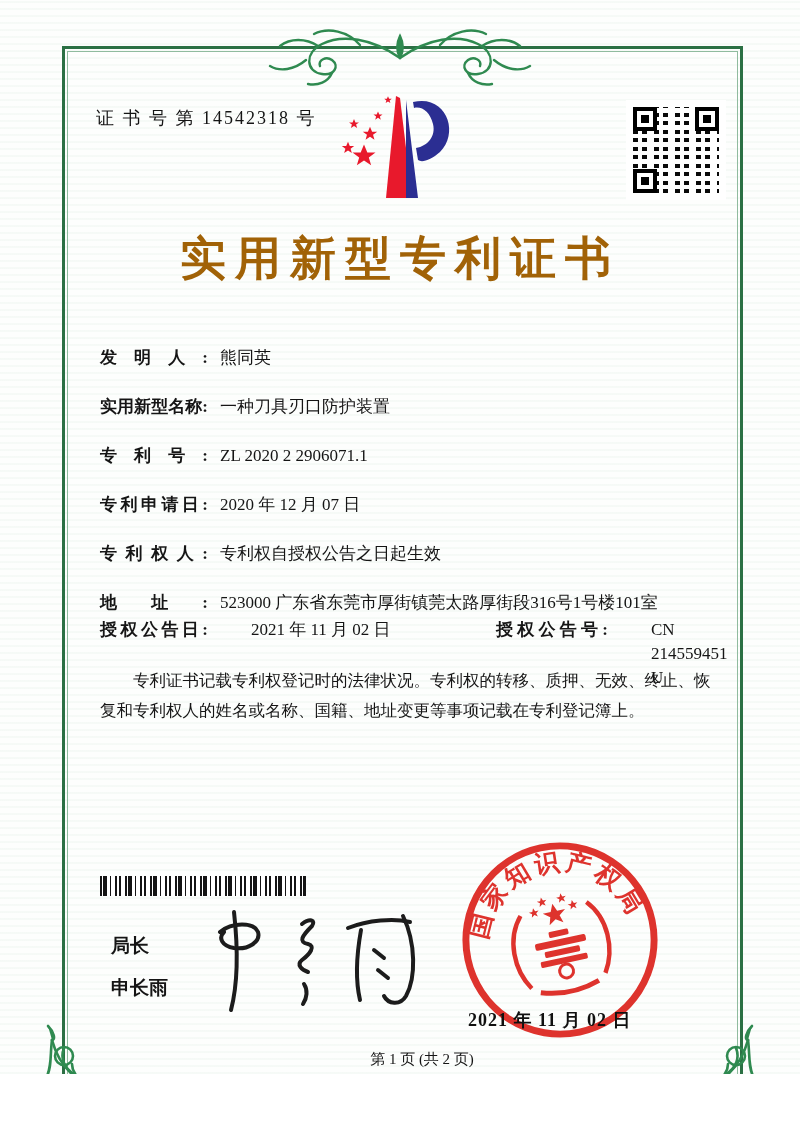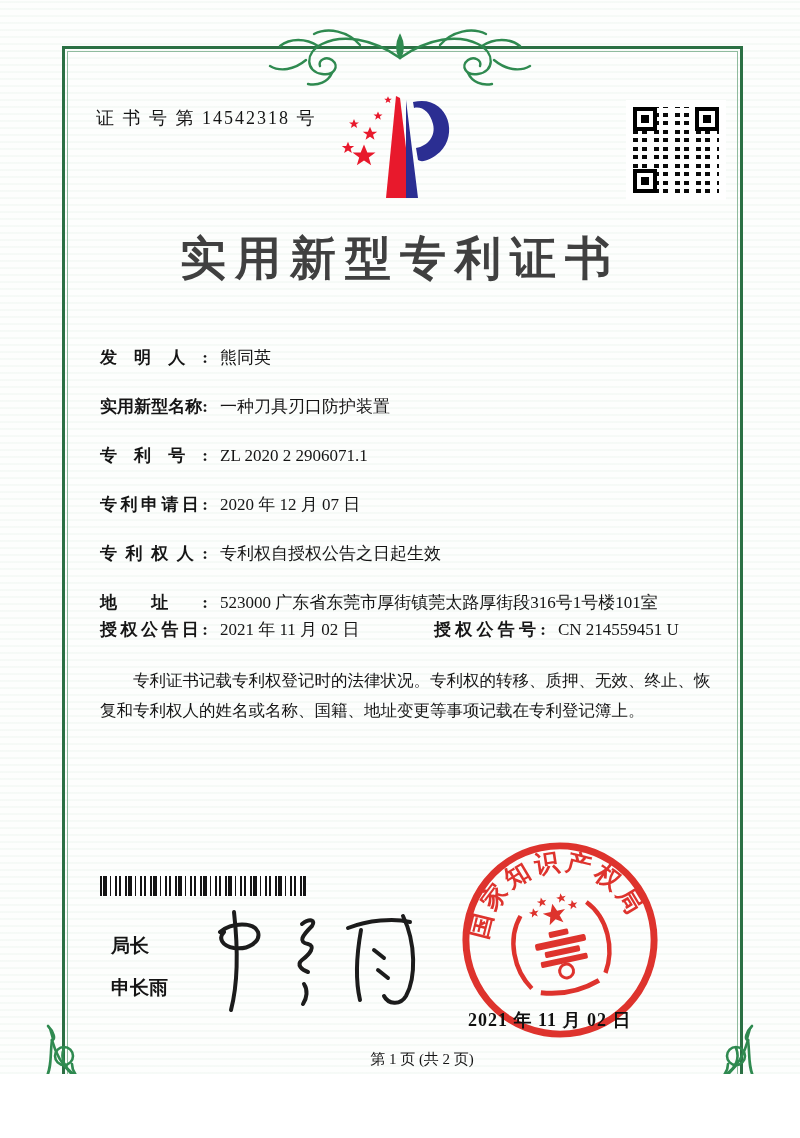--- a/index.html
+++ b/index.html
@@ -40,34 +40,34 @@
       repeating-linear-gradient(90deg, transparent 0 5px, #fff 5px 9px, transparent 9px 14px, #fff 14px 21px),
       repeating-linear-gradient(0deg, #0a0a0a 0 4px, transparent 4px 8px, #0a0a0a 8px 12px, transparent 12px 17px);
   }
   .qr-f { position:absolute; width:24px; height:24px; background:#fff; border:4px solid #000; }
   .qr-f::before { content:""; position:absolute; inset:4px; background:#000; }
   .qr-f.tl { left:0; top:0; } .qr-f.tr { right:0; top:0; } .qr-f.bl { left:0; bottom:0; }
 
   .title {
     position:absolute; top:228px; left:0; width:100%;
     text-align:center; font-size:46px; font-weight:900; letter-spacing:9px;
-    color:#404040;
+    color:#a16207;
   }
 
   .fields { position:absolute; left:100px; top:346px; width:614px; font-size:17px; }
   .row { display:flex; line-height:24px; margin-bottom:25px; }
   .row.addr { margin-bottom:3px; }
   .lbl {
     flex:0 0 108px; display:inline-block;
     text-align:justify; text-align-last:justify;
     font-weight:600;
   }
   .val { flex:1; padding-left:12px; }
   .val.wrap { max-width:486px; }
-  .grant-row { display:flex; line-height:24px; }
+  .grant-row { display:flex; line-height:24px;gap:31px; }
   .grant-row .val1 { flex:0 0 226px; padding-left:12px; }
   .grant-row .lbl2 { flex:0 0 112px; display:inline-block; text-align:justify; text-align-last:justify; font-weight:600; }
   .grant-row .val2 { flex:1; padding-left:12px; }
 
   .paras { position:absolute; left:100px; top:666px; width:614px; font-size:16.5px; line-height:1.8; }
   .paras p { text-indent:2em; margin:0; }
 
   .barcode {
     position:absolute; left:100px; top:876px; width:206px; height:20px;
     background:repeating-linear-gradient(90deg,

